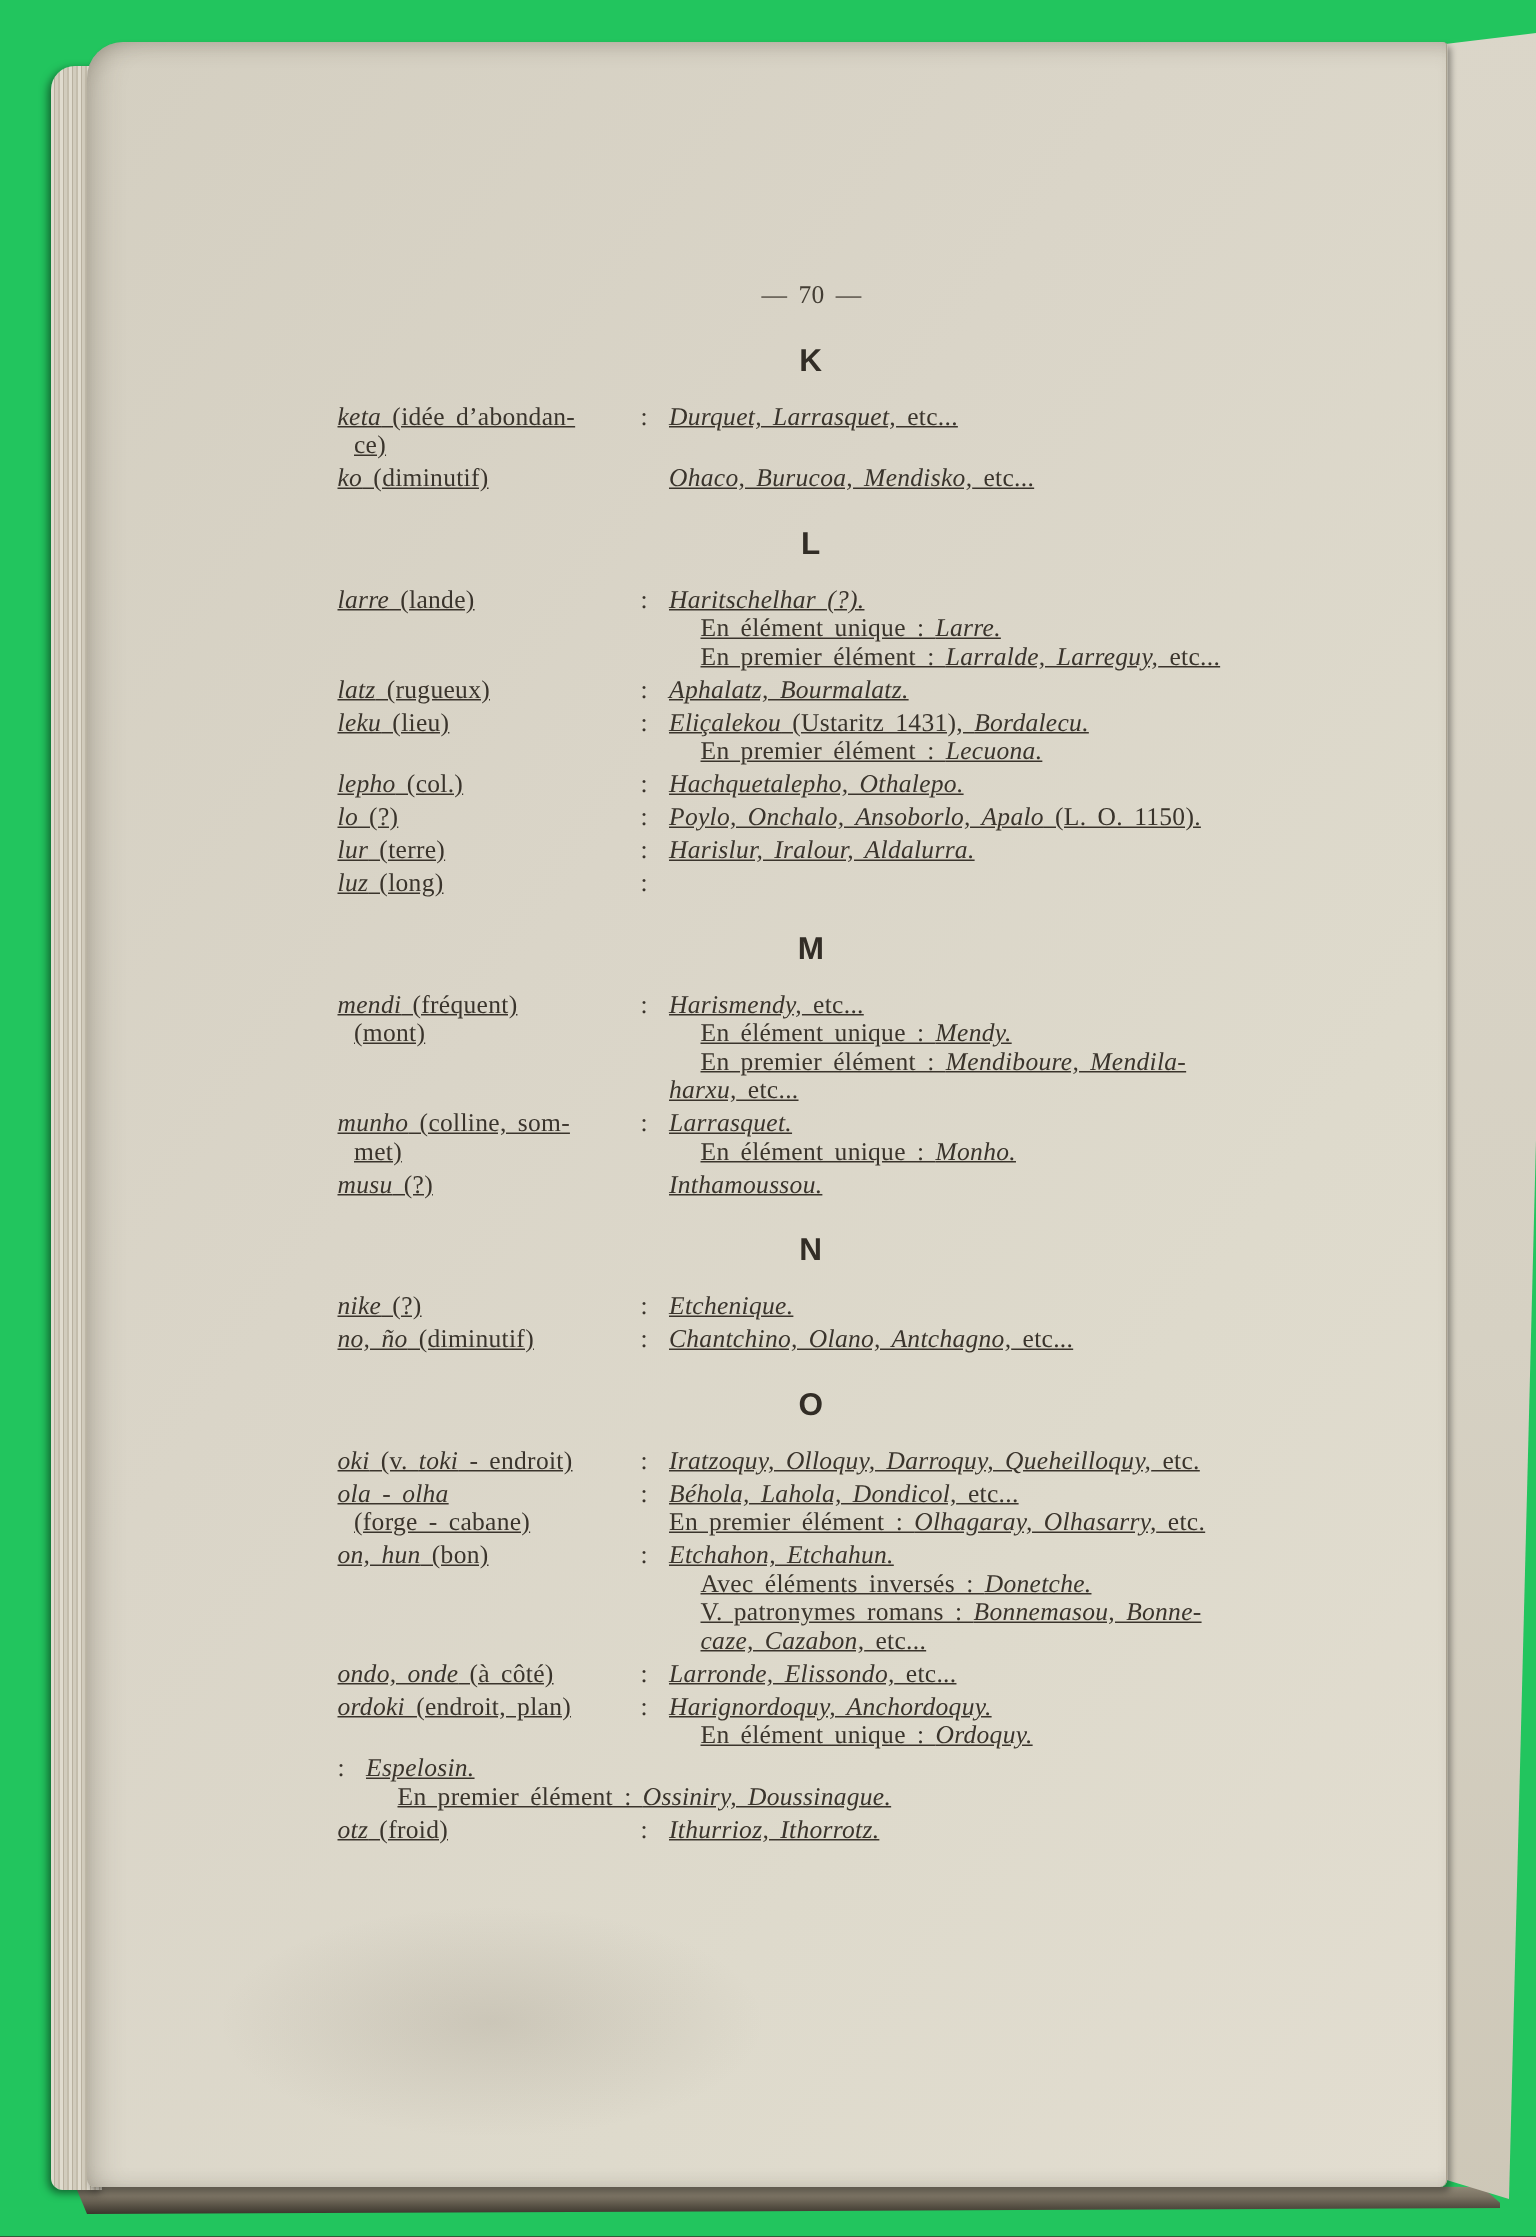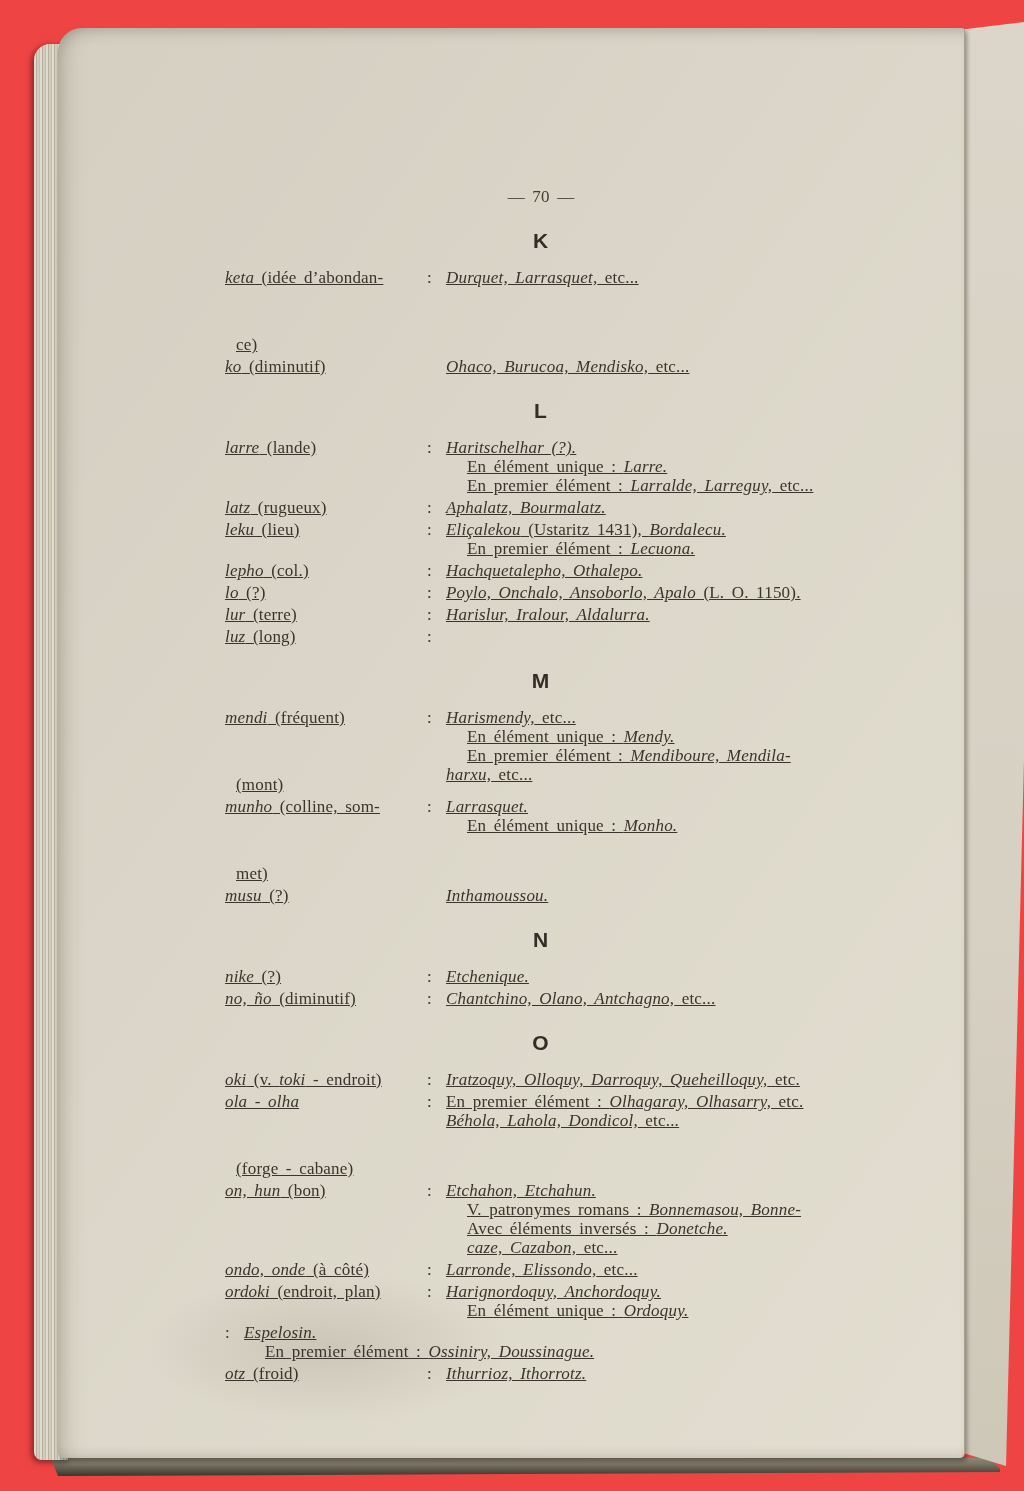--- a/index.html
+++ b/index.html
@@ -1,18 +1,18 @@
 <!DOCTYPE html>
 <html><head>
 <meta charset="utf-8">
 <style>
   html,body{margin:0;padding:0;background:#17130f;}
   #scan{
     position:relative;width:1024px;height:1491px;overflow:hidden;
-    background:#ef4444;
+    background:#22c55e;
     font-family:"Liberation Serif", serif;
   }
   
   #book-bottom{
     position:absolute;left:48px;top:1450px;width:952px;height:26px;
     background:linear-gradient(180deg,#a89f8d 0%,#7b7363 55%,#3a352c 100%);
     clip-path:polygon(0 2px,940px 8px,956px 22px,10px 26px);
   }
   
   #page-stack{
@@ -56,21 +56,21 @@
     font-family:"Liberation Sans", sans-serif;
     font-size:21px;font-weight:700;letter-spacing:1px;
     color:#322d26;text-align:center;
     margin:22px 0 14px;line-height:26px;
   }
   .entry{display:flex;margin-bottom:3px;}
   .term{width:202px;flex:none;}
   .sep{width:19px;flex:none;line-height:19px;}
   .def{flex:1;}
   .tline,.dline{line-height:19px;white-space:nowrap;text-decoration:underline;}
-  .tline.cont{padding-left:11px;margin-top:48px;}
+  .tline.cont{padding-left:11px;}
   .dline.ind{padding-left:21px;}
   .it{font-style:italic;}
 </style>
 </head>
 <body>
 
 <div id="scan">
   <div id="book-bottom"></div>
   <div id="page-stack"></div>
   <div id="next-page"></div>
@@ -234,33 +234,33 @@
                 <div class="dline"><span class="it">Iratzoquy, Olloquy, Darroquy, Queheilloquy,</span><span class="ro"> etc.</span></div>
               </div>
             </div>
             <div class="entry">
               <div class="term">
                 <div class="tline"><span class="it">ola - olha</span></div>
                 <div class="tline cont"><span class="ro">(forge - cabane)</span></div>
               </div>
               <div class="sep">:</div>
               <div class="def">
+                <div class="dline"><span class="it">Béhola, Lahola, Dondicol,</span><span class="ro"> etc...</span></div>
                 <div class="dline"><span class="ro">En premier élément : </span><span class="it">Olhagaray, Olhasarry,</span><span class="ro"> etc.</span></div>
-                <div class="dline"><span class="it">Béhola, Lahola, Dondicol,</span><span class="ro"> etc...</span></div>
               </div>
             </div>
             <div class="entry">
               <div class="term">
                 <div class="tline"><span class="it">on, hun</span><span class="ro"> (bon)</span></div>
               </div>
               <div class="sep">:</div>
               <div class="def">
                 <div class="dline"><span class="it">Etchahon, Etchahun.</span></div>
+                <div class="dline ind"><span class="ro">Avec éléments inversés : </span><span class="it">Donetche.</span></div>
                 <div class="dline ind"><span class="ro">V. patronymes romans : </span><span class="it">Bonnemasou, Bonne-</span></div>
-                <div class="dline ind"><span class="ro">Avec éléments inversés : </span><span class="it">Donetche.</span></div>
                 <div class="dline ind"><span class="it">caze, Cazabon,</span><span class="ro"> etc...</span></div>
               </div>
             </div>
             <div class="entry">
               <div class="term">
                 <div class="tline"><span class="it">ondo, onde</span><span class="ro"> (à côté)</span></div>
               </div>
               <div class="sep">:</div>
               <div class="def">
                 <div class="dline"><span class="it">Larronde, Elissondo,</span><span class="ro"> etc...</span></div>

